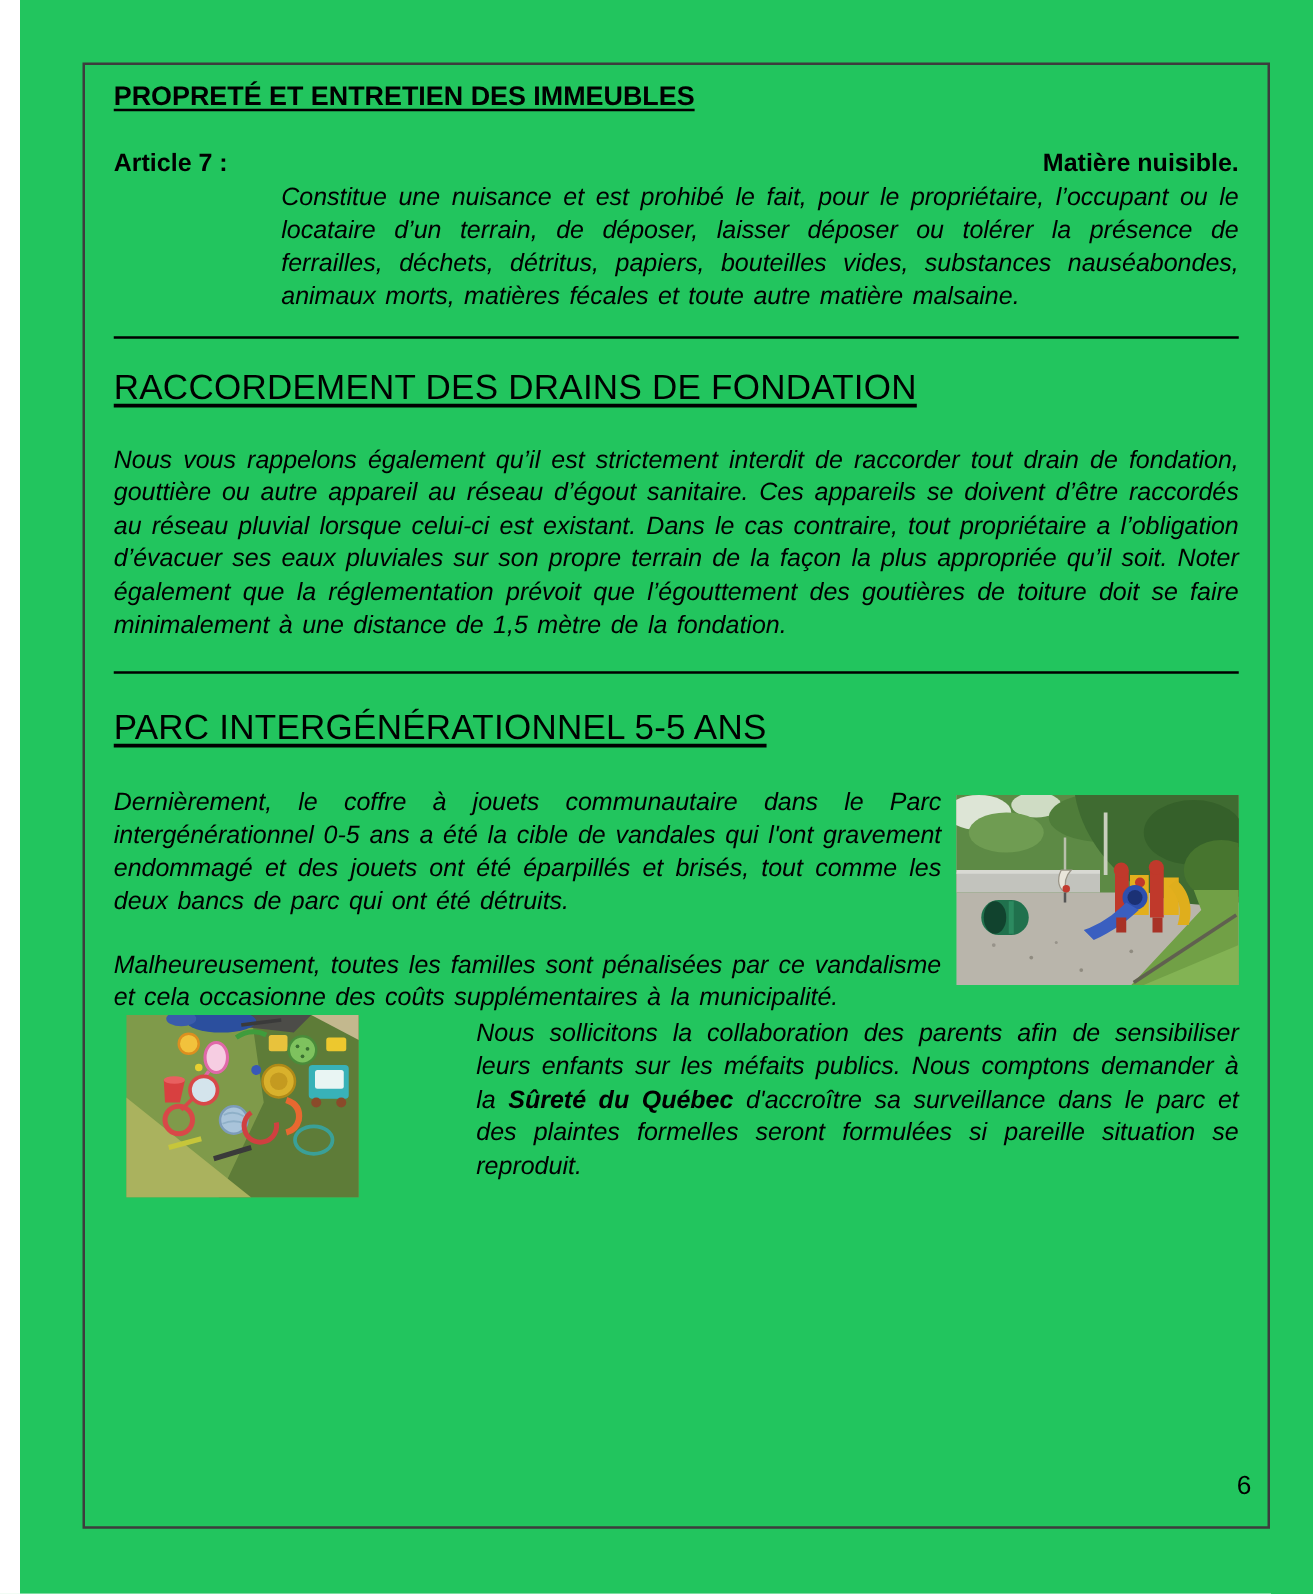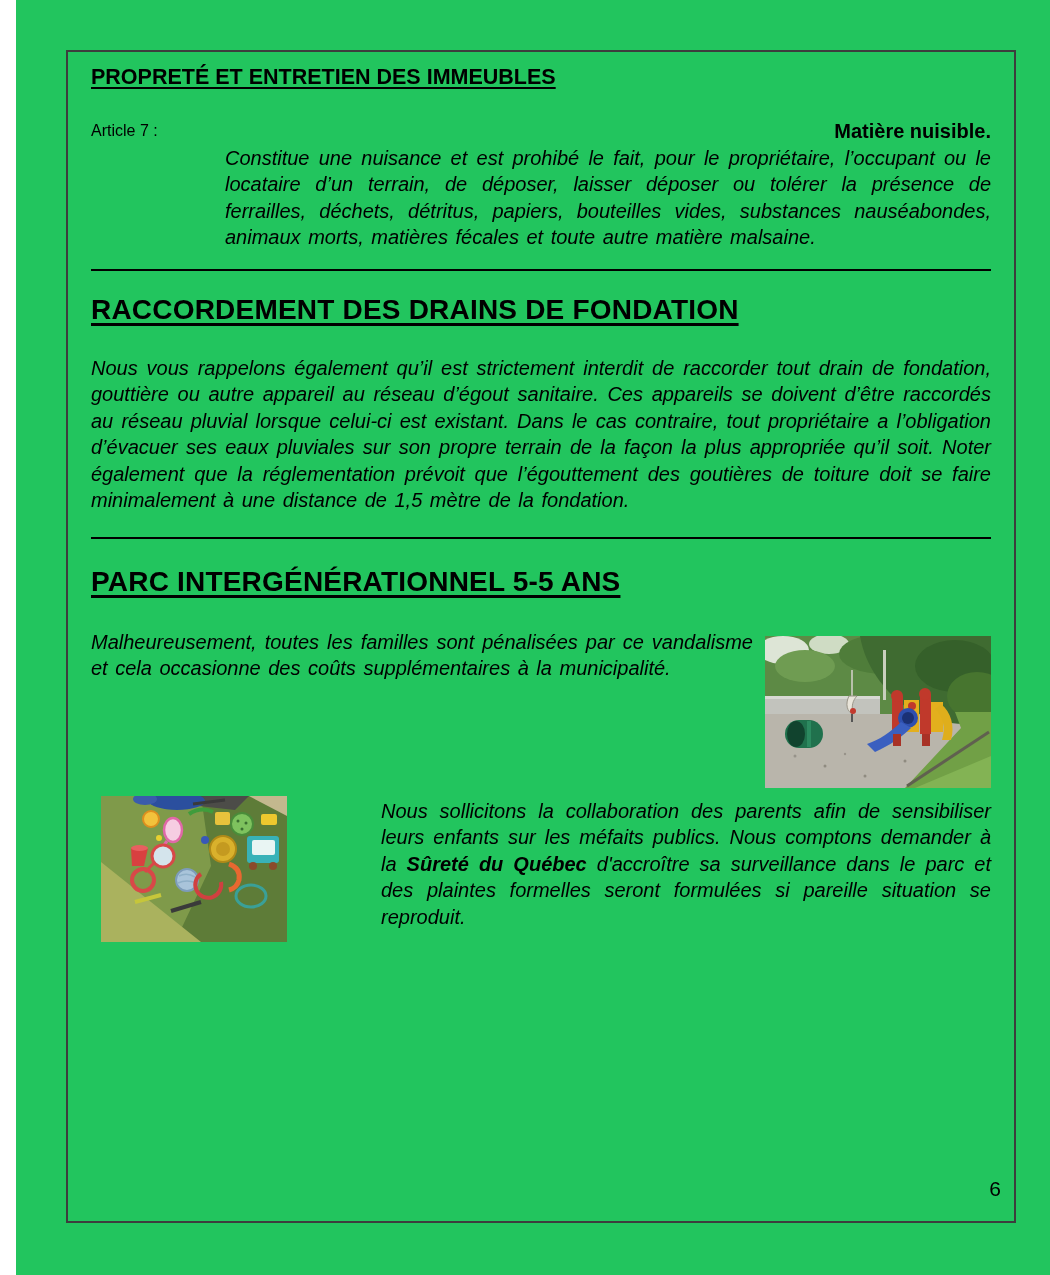--- a/index.html
+++ b/index.html
@@ -12,35 +12,35 @@
   .frame {
     position:absolute; left:50px; top:50px; width:950px; height:1173px;
     box-sizing:border-box; border:2px solid #3d3d3d;
     padding:10px 23px 0 23px;
   }
   .doc-title {
     margin:2px 0 0 0; font-size:21.5px; line-height:26px; font-weight:bold;
     text-decoration:underline; text-decoration-thickness:2px; text-underline-offset:3px;
   }
   .article { display:flex; margin-top:28px; }
-  .article .label { flex:none; width:134px; font-weight:normal; font-size:16px; line-height:26.5px; }
+  .article .label { flex:none; width:134px; font-weight:bold; font-size:20px; line-height:26.5px; }
   .article.outdent { margin-top:27px; }
   .article.outdent .label { margin-left:-14px; width:148px; }
   .article .body { flex:1; min-width:0; }
   .atitle { font-weight:bold; font-size:20px; line-height:26.5px;text-align:right; }
   p.just {
     margin:0; font-size:20px; line-height:26.5px;
     text-align:justify; word-spacing:2px;font-style:italic;
   }
   hr.rule {
     border:none; border-top:2.5px solid #000; margin:18px 0 0 0;
   }
   hr.rule2 { margin-top:23px; }
   h1.section {
-    margin:22px 0 0 0; font-size:28px; line-height:33px; font-weight:bold;
+    margin:22px 0 0 0; font-size:28px; line-height:33px; font-weight:normal;
     text-decoration:underline; text-decoration-thickness:3px; text-underline-offset:4px;
     letter-spacing:0.2px;
   }
   h1.section.parc { margin-top:26px; }
   .racc-para { margin-top:29px !important; }
   .parc-body { margin-top:31px; }
   .parc-body::after { content:""; display:block; clear:both; }
   svg.playground { float:right; width:226px; height:152px; margin:7px 0 8px 12px; }
   .mt24 { margin-top:24px !important; }
   .bottom-row { display:flex; margin-top:0; }
@@ -113,20 +113,21 @@
         <circle cx="143" cy="82" r="6" fill="#1b3175"></circle>
         <path d="M136,86 C126,96 114,104 102,108 L110,116 C124,110 138,100 146,92 Z" fill="#3a5fc0"></path>
         <rect x="128" y="98" width="8" height="12" fill="#a83226"></rect>
         <rect x="157" y="98" width="8" height="12" fill="#a83226"></rect>
         <circle cx="60" cy="130" r="1.5" fill="#8f8b80"></circle>
         <circle cx="100" cy="140" r="1.5" fill="#8f8b80"></circle>
         <circle cx="30" cy="120" r="1.5" fill="#97938a"></circle>
         <circle cx="140" cy="125" r="1.5" fill="#8f8b80"></circle>
         <circle cx="80" cy="118" r="1.2" fill="#97938a"></circle>
       </svg>
+      <p class="just">Dernièrement, le coffre à jouets communautaire dans le Parc intergénérationnel 0-5 ans a été la cible de vandales qui l'ont gravement endommagé et des jouets ont été éparpillés et brisés, tout comme les deux bancs de parc qui ont été détruits.</p>
       <p class="just mt24">Malheureusement, toutes les familles sont pénalisées par ce vandalisme et cela occasionne des coûts supplémentaires à la municipalité.</p>
     </div>
 
     <div class="bottom-row">
       <svg class="toys" viewBox="0 0 186 146" aria-hidden="true">
         <rect width="186" height="146" fill="#7f9a4a"></rect>
         <polygon points="100,0 186,0 186,146 74,146 110,70" fill="#5e7c38"></polygon>
         <polygon points="0,66 100,146 0,146" fill="#aab25e"></polygon>
         <polygon points="148,0 186,0 186,20" fill="#c3b88e"></polygon>
         <polygon points="92,0 148,0 134,14 98,10" fill="#4c4c48"></polygon>

